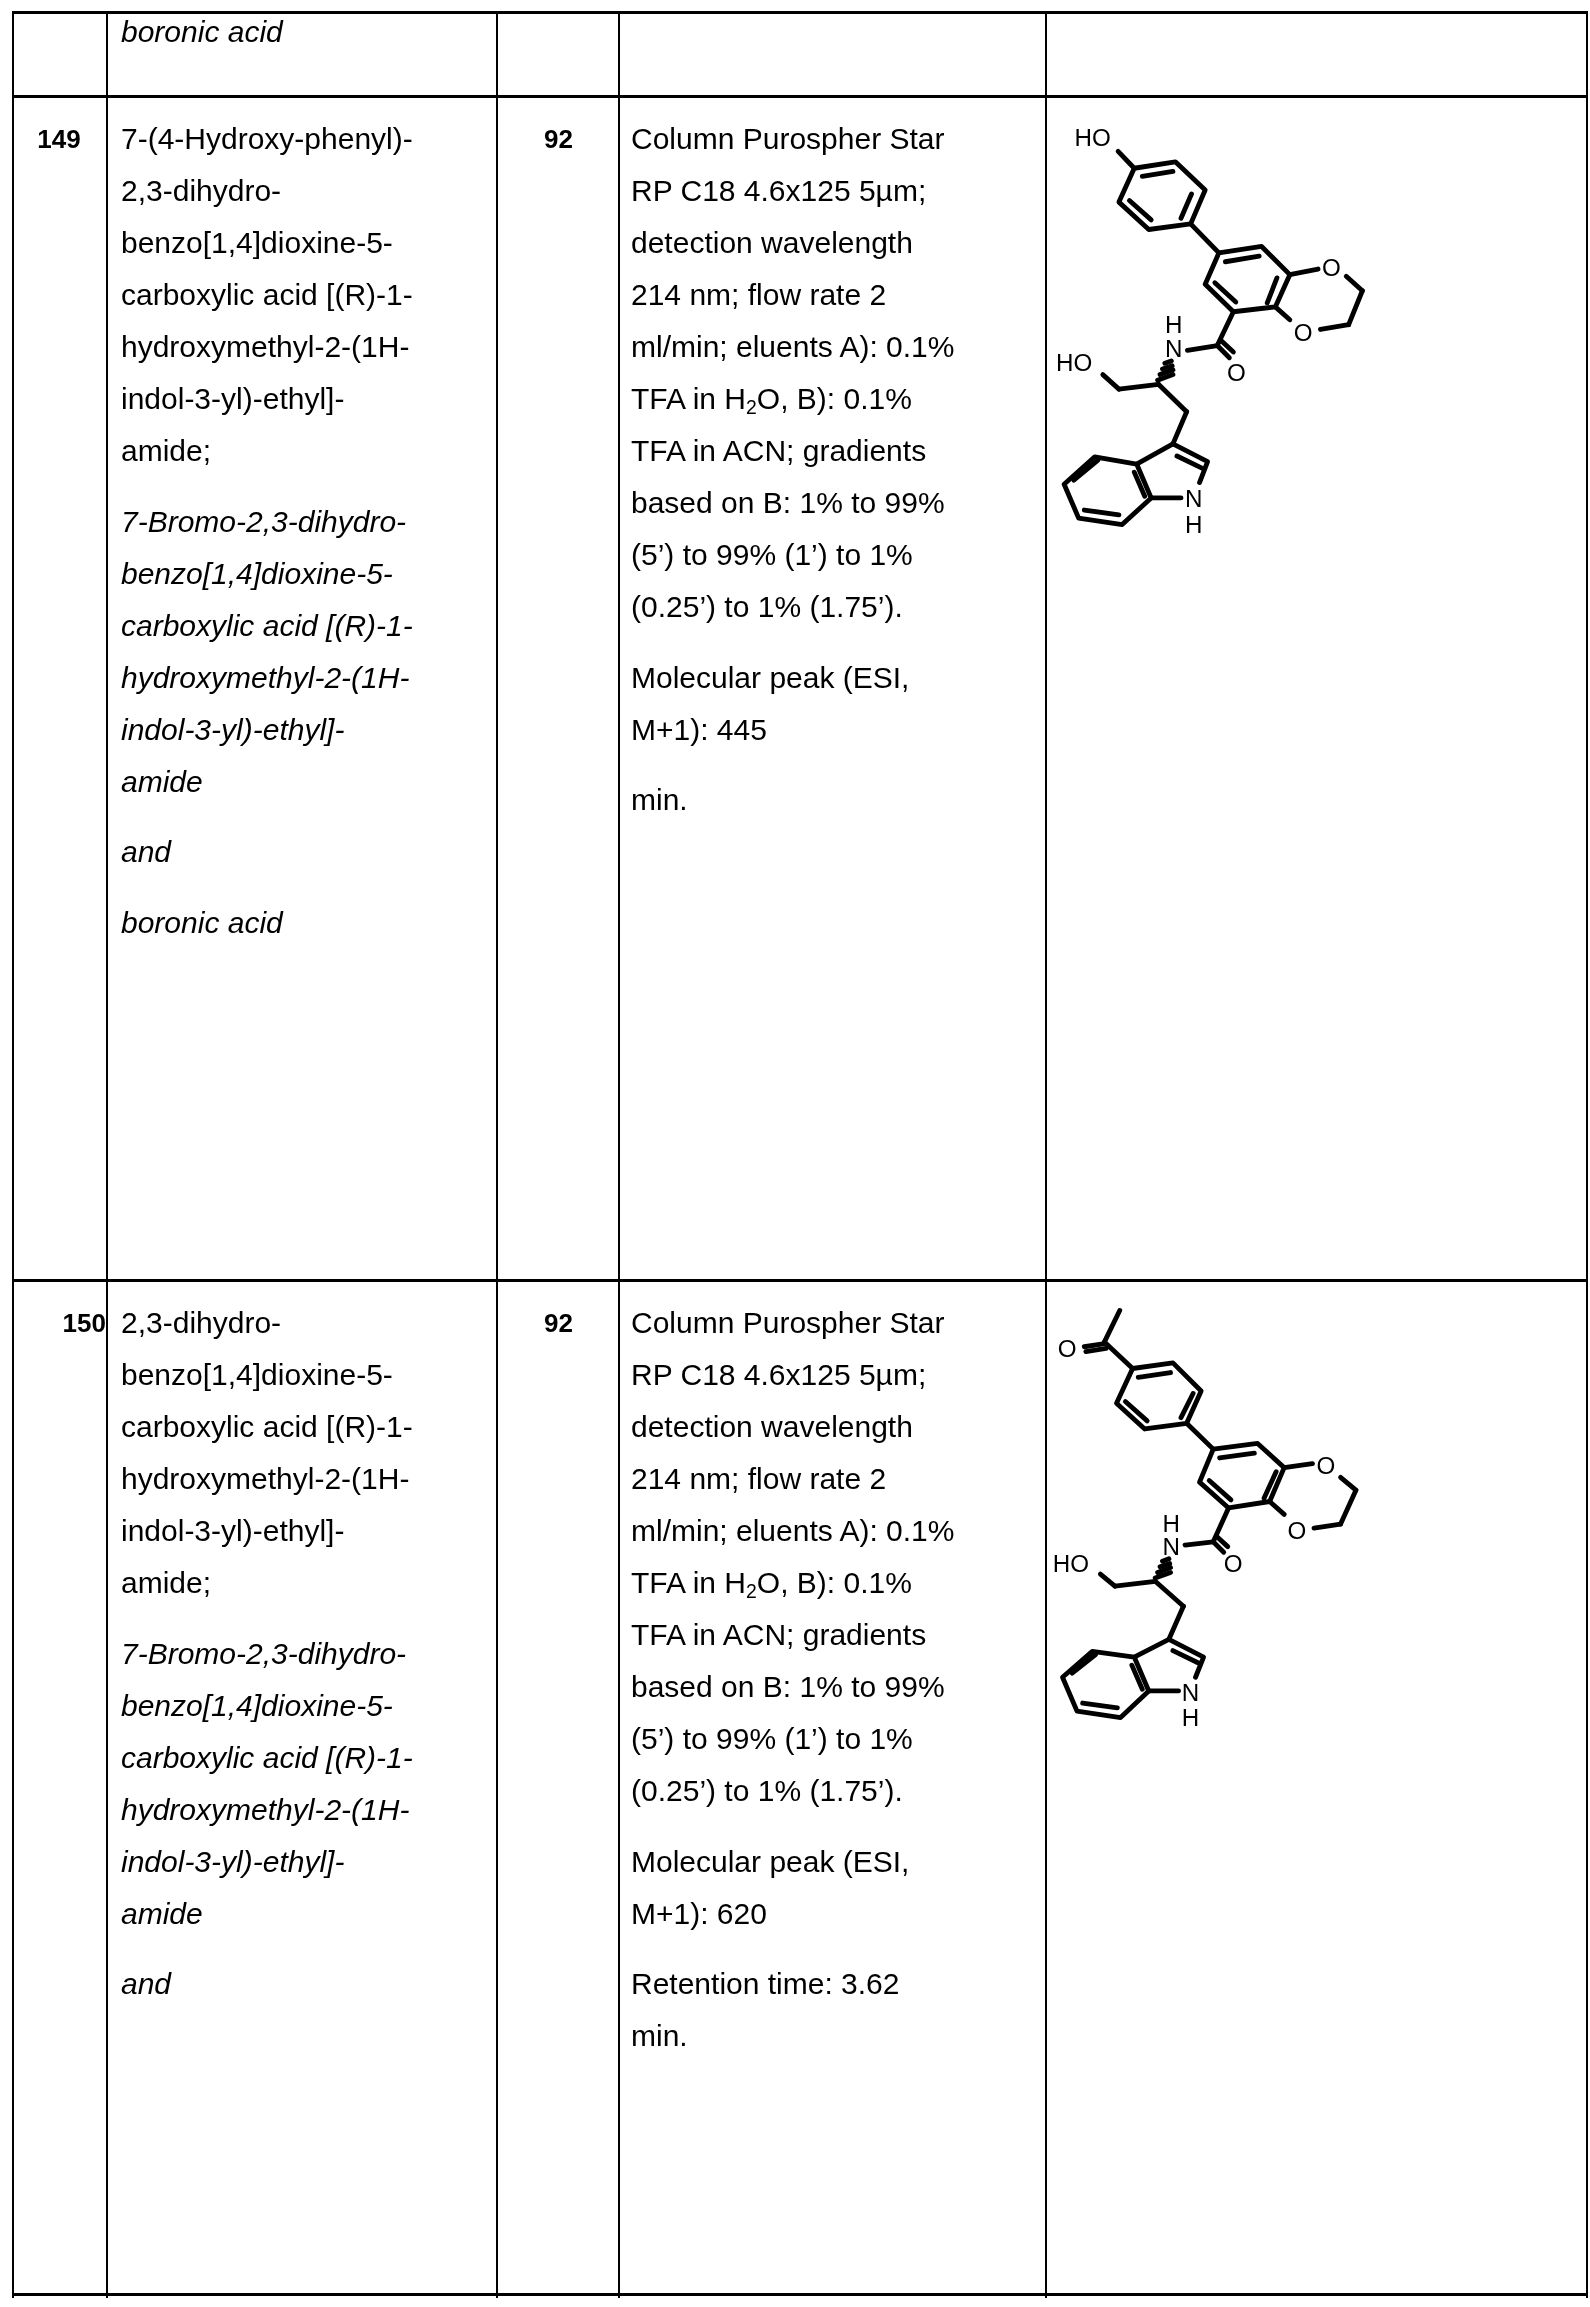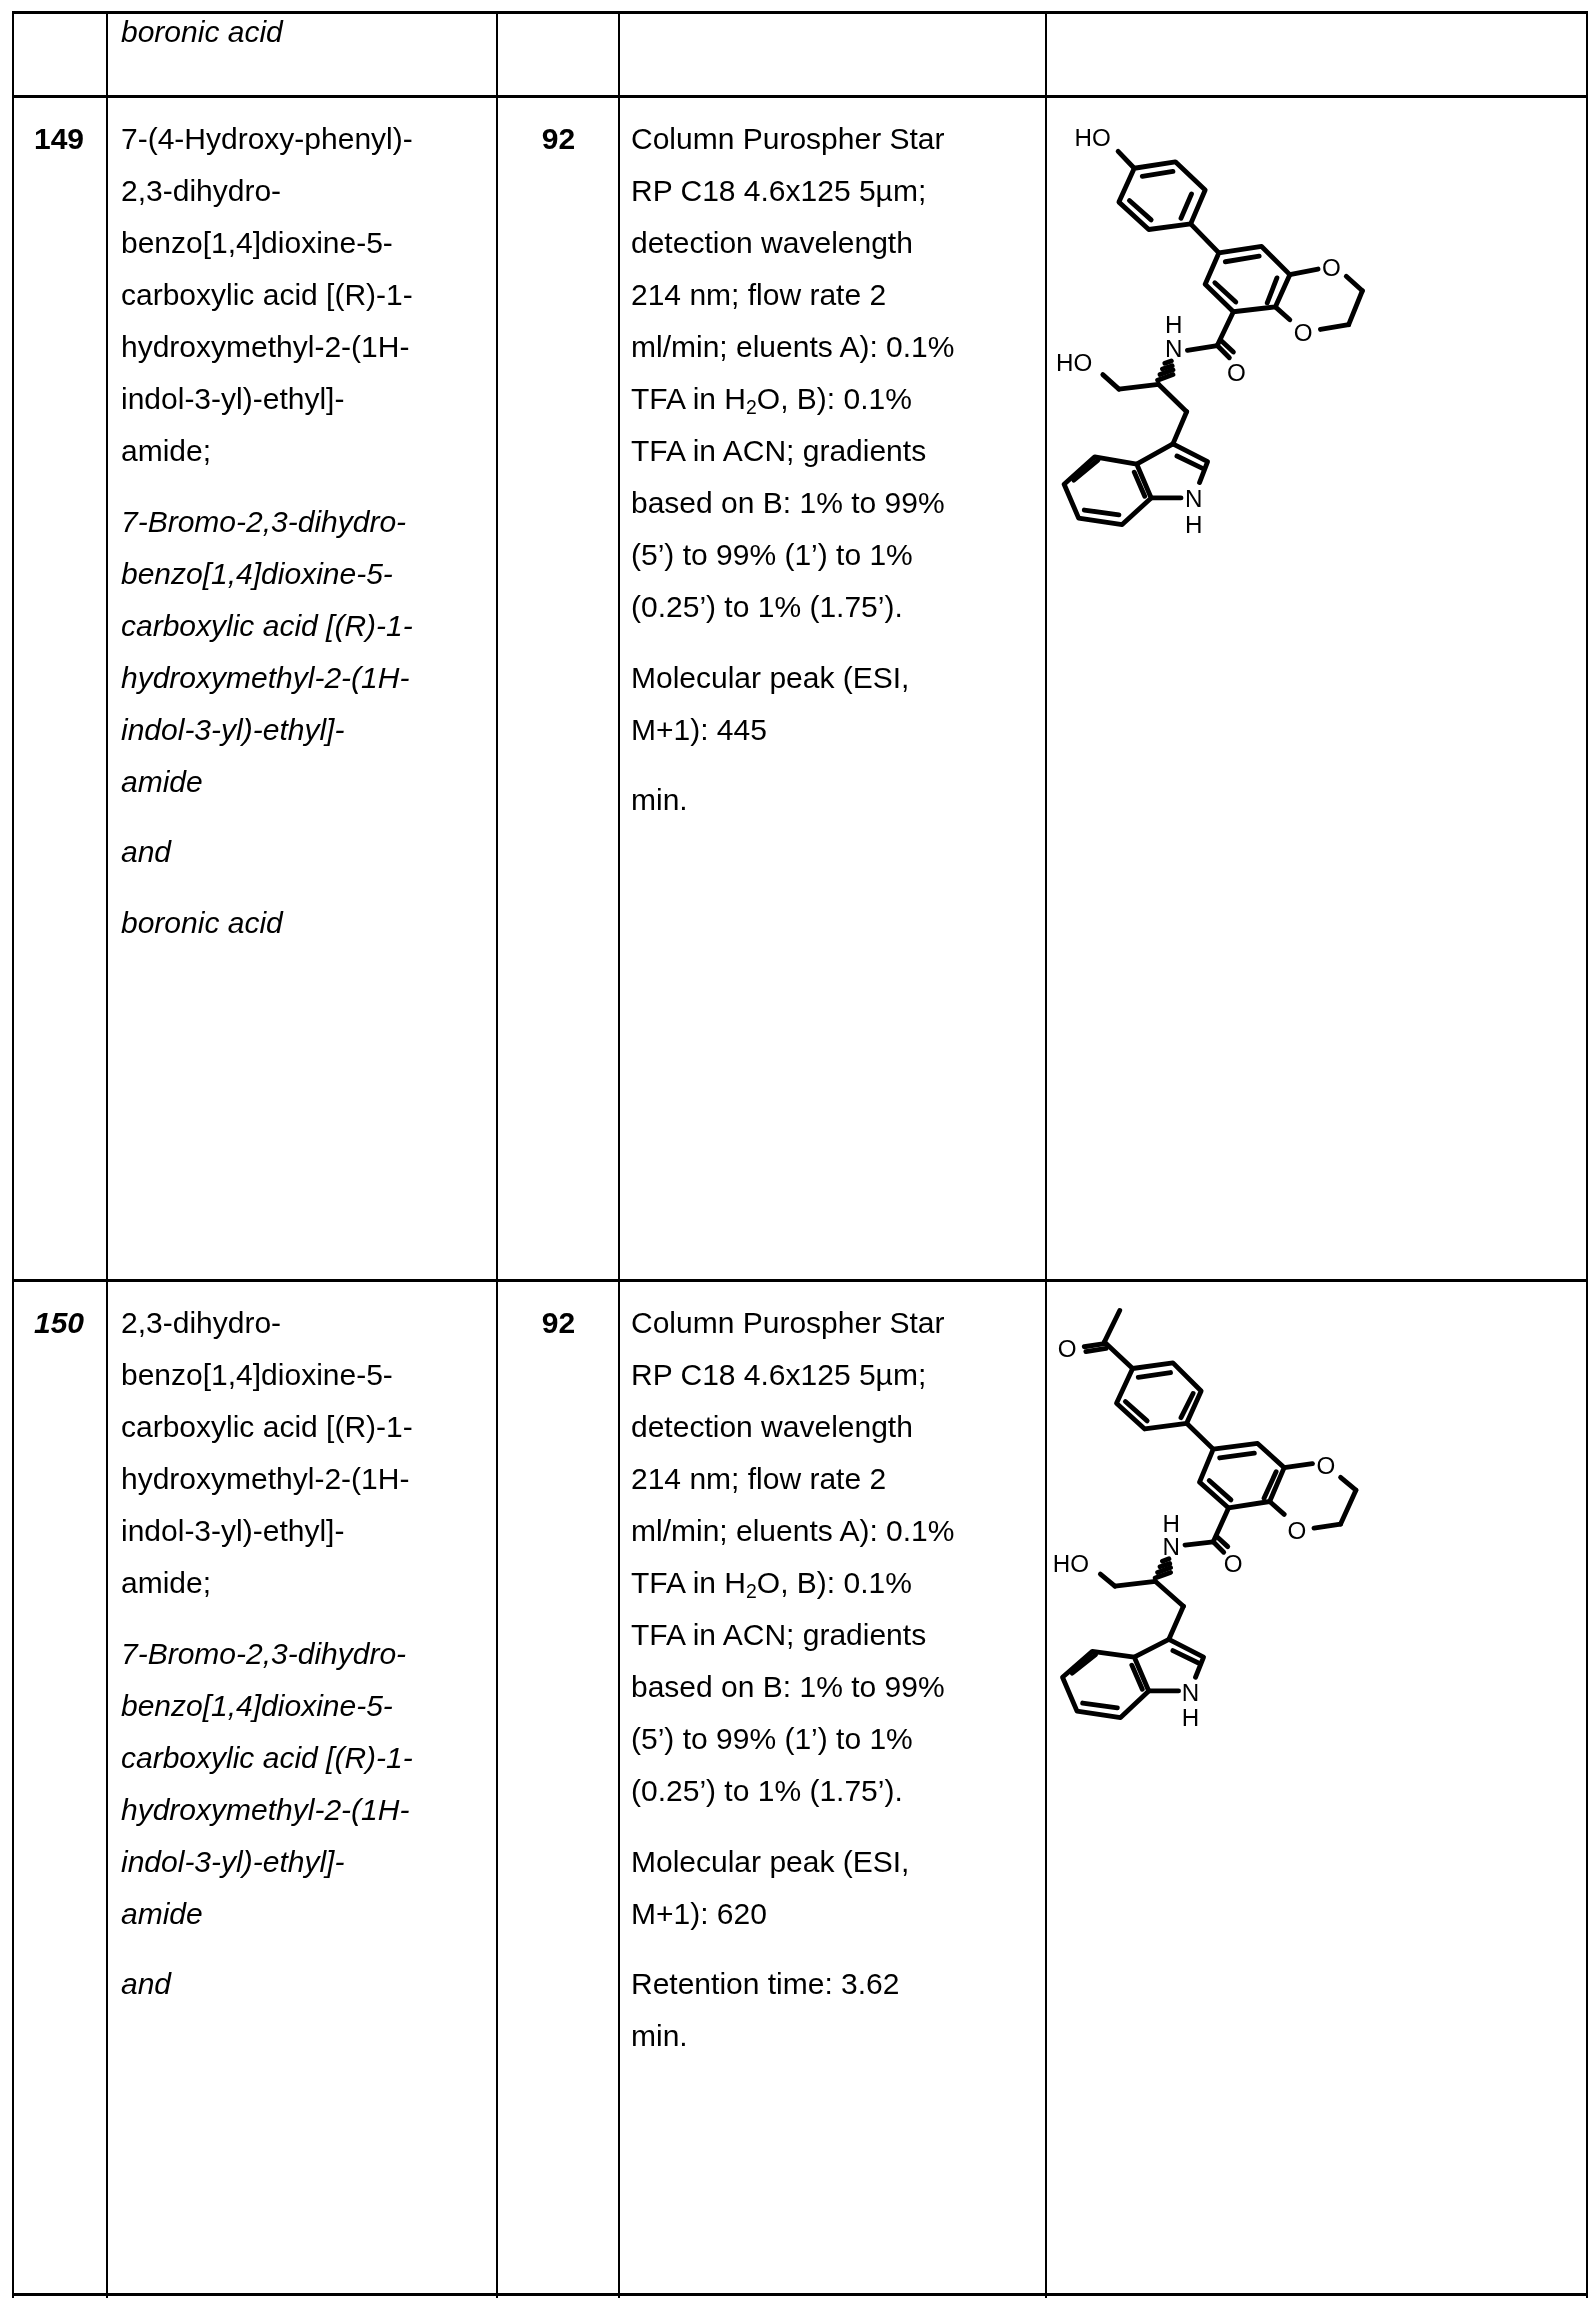--- a/index.html
+++ b/index.html
@@ -2,21 +2,21 @@
 <html style="font-size:13px"><head>
 <meta charset="utf-8">
 <style>
   html, body { margin: 0; padding: 0; background: #ffffff; }
   body { width: 1590px; height: 2307px; position: relative; overflow: hidden;
          font-family: "Liberation Sans", sans-serif; color: #000; }
   .hline { position: absolute; left: 12px; width: 1576px; height: 3.2px; background: #000; }
   .vline { position: absolute; width: 2.4px; background: #000; top: 10.5px; height: 2287px; }
   .cell { position: absolute; box-sizing: border-box; }
   .txt { font-size: 30px; line-height: 52px; }
-  .num { font-weight: bold; font-size: 30px; line-height: 52px; }
+  .num { font-weight: bold; font-size: 26px; line-height: 52px; }
   .it { font-style: italic; }
   .para { margin: 0 0 18.5px 0; }
   .line { display: block; white-space: nowrap; }
   sub { font-size: 19.4px; vertical-align: -4.8px; line-height: 0; }
   svg.mol { position: absolute; }
   svg.mol line, svg.mol polyline, svg.mol polygon { stroke: #000; stroke-width: 6; fill: none; stroke-linecap: round; stroke-linejoin: round; }
   svg.mol text { font-family: "Liberation Sans", sans-serif; font-size: 30px; fill: #000; }
 </style>
 </head>
 <body>
@@ -137,21 +137,21 @@
   <line x1="128" y1="497" x2="165" y2="497"></line>
   <text x="170" y="508">N</text>
   <text x="170" y="540">H</text>
 
   <polygon points="110,455 128,497 92,530 38,522 20,480 58,446"></polygon>
   <line x1="107" y1="465" x2="120" y2="495"></line>
   <line x1="45" y1="512" x2="88" y2="518"></line>
   <line x1="32" y1="475" x2="62" y2="450"></line>
 </svg>
 
-<div class="cell num" style="left:12px; width:94px; top:1297px; text-align:center;font-style:italic;">150</div>
+<div class="cell num" style="left:12px; width:94px; top:1297px; text-align:right;">150</div>
 
 <div class="cell txt" style="left:121px; top:1297px;">
   <div class="para">
     <span class="line">2,3-dihydro-</span>
     <span class="line">benzo[1,4]dioxine-5-</span>
     <span class="line">carboxylic acid [(R)-1-</span>
     <span class="line">hydroxymethyl-2-(1H-</span>
     <span class="line">indol-3-yl)-ethyl]-</span>
     <span class="line">amide;</span>
   </div>

